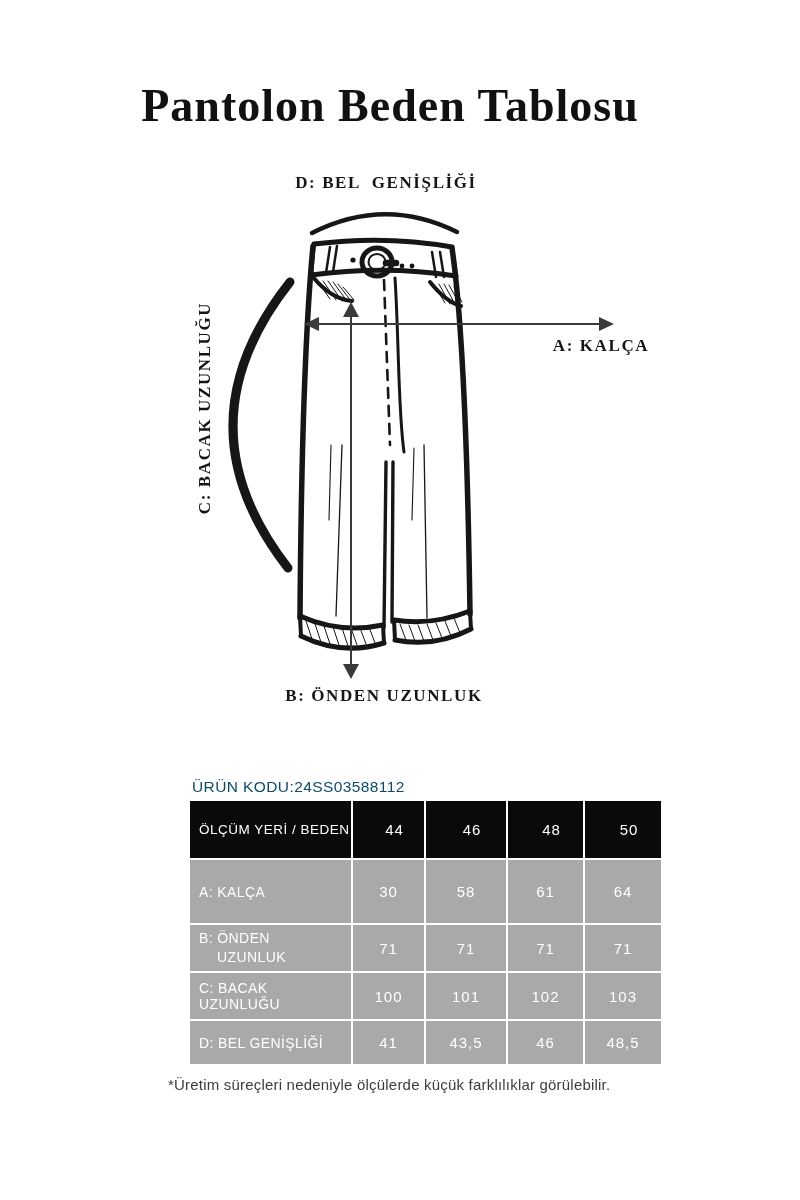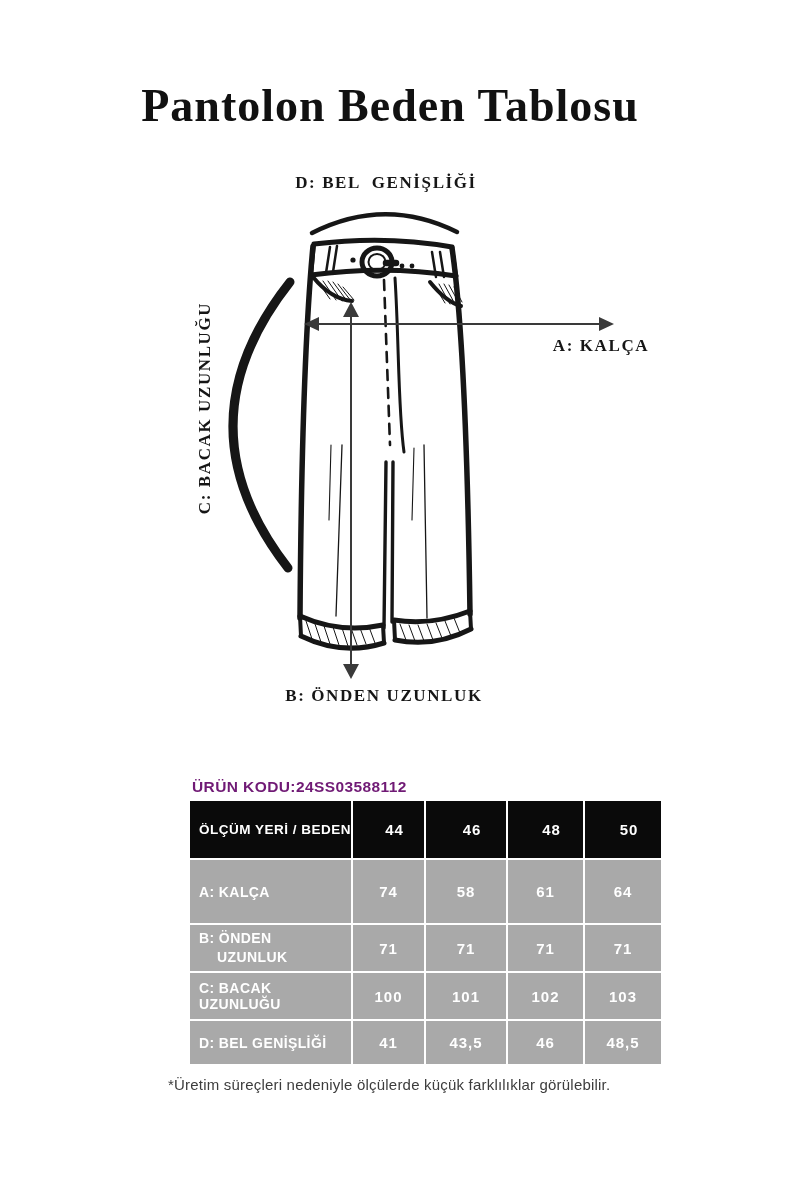--- a/index.html
+++ b/index.html
@@ -8,26 +8,26 @@
   .title{position:absolute;top:79px;left:390px;transform:translateX(-50%);margin:0;
          font-family:"Liberation Serif",serif;font-weight:700;font-size:46px;
          letter-spacing:1px;color:#111;white-space:nowrap;}
   .diagram-svg{position:absolute;left:0;top:0;width:800px;height:760px;}
   .diagram-label{position:absolute;font-family:"Liberation Serif",serif;font-weight:700;
          font-size:17px;letter-spacing:1.6px;color:#161616;white-space:pre;}
   .lbl-d{left:386px;top:183px;transform:translate(-50%,-50%);}
   .lbl-a{left:601px;top:346px;transform:translate(-50%,-50%);}
   .lbl-b{left:384px;top:696px;transform:translate(-50%,-50%);}
   .lbl-c{left:205px;top:408px;transform:translate(-50%,-50%) rotate(-90deg);}
-  .product-code{position:absolute;left:192px;top:778px;font-size:15.5px;font-weight:700;
-         letter-spacing:0.4px;color:#701a75;}
+  .product-code{position:absolute;left:192px;top:778px;font-size:15.5px;font-weight:400;
+         letter-spacing:0.4px;color:#0c4a6e;}
   .size-table{position:absolute;left:190px;top:801px;display:grid;
          grid-template-columns:161px 71px 80px 75px 76px;
          grid-template-rows:57px 63px 46px 46px 43px;gap:2px;}
-  .cell{display:flex;align-items:center;justify-content:center;font-weight:700;
+  .cell{display:flex;align-items:center;justify-content:center;font-weight:400;
          font-size:15px;letter-spacing:1px;color:#ffffff;}
   .cell.lab{justify-content:flex-start;padding-left:9px;font-size:14px;letter-spacing:0.4px;}
   .th{background:#0a0a0a;padding-left:12px;}
   .th.lab{font-size:13.5px;letter-spacing:0.5px;}
   .td{background:#a9a9a9;}
   .hang{display:block;max-width:106px;padding-left:18px;text-indent:-18px;line-height:19px;}
   .footnotes{position:absolute;left:168px;top:1074px;font-size:15px;line-height:22.5px;
          color:#3c3c3c;letter-spacing:0.2px;}
 </style>
 </head>
@@ -146,21 +146,21 @@
   <div class="product-code">ÜRÜN KODU:24SS03588112</div>
 
   <div class="size-table">
     <div class="cell th lab">ÖLÇÜM YERİ / BEDEN</div>
     <div class="cell th">44</div>
     <div class="cell th">46</div>
     <div class="cell th">48</div>
     <div class="cell th">50</div>
 
     <div class="cell td lab">A: KALÇA</div>
-    <div class="cell td">74</div>
+    <div class="cell td">30</div>
     <div class="cell td">58</div>
     <div class="cell td">61</div>
     <div class="cell td">64</div>
 
     <div class="cell td lab">
         <span class="hang">B: ÖNDEN UZUNLUK</span>
       </div>
     <div class="cell td">71</div>
     <div class="cell td">71</div>
     <div class="cell td">71</div>

